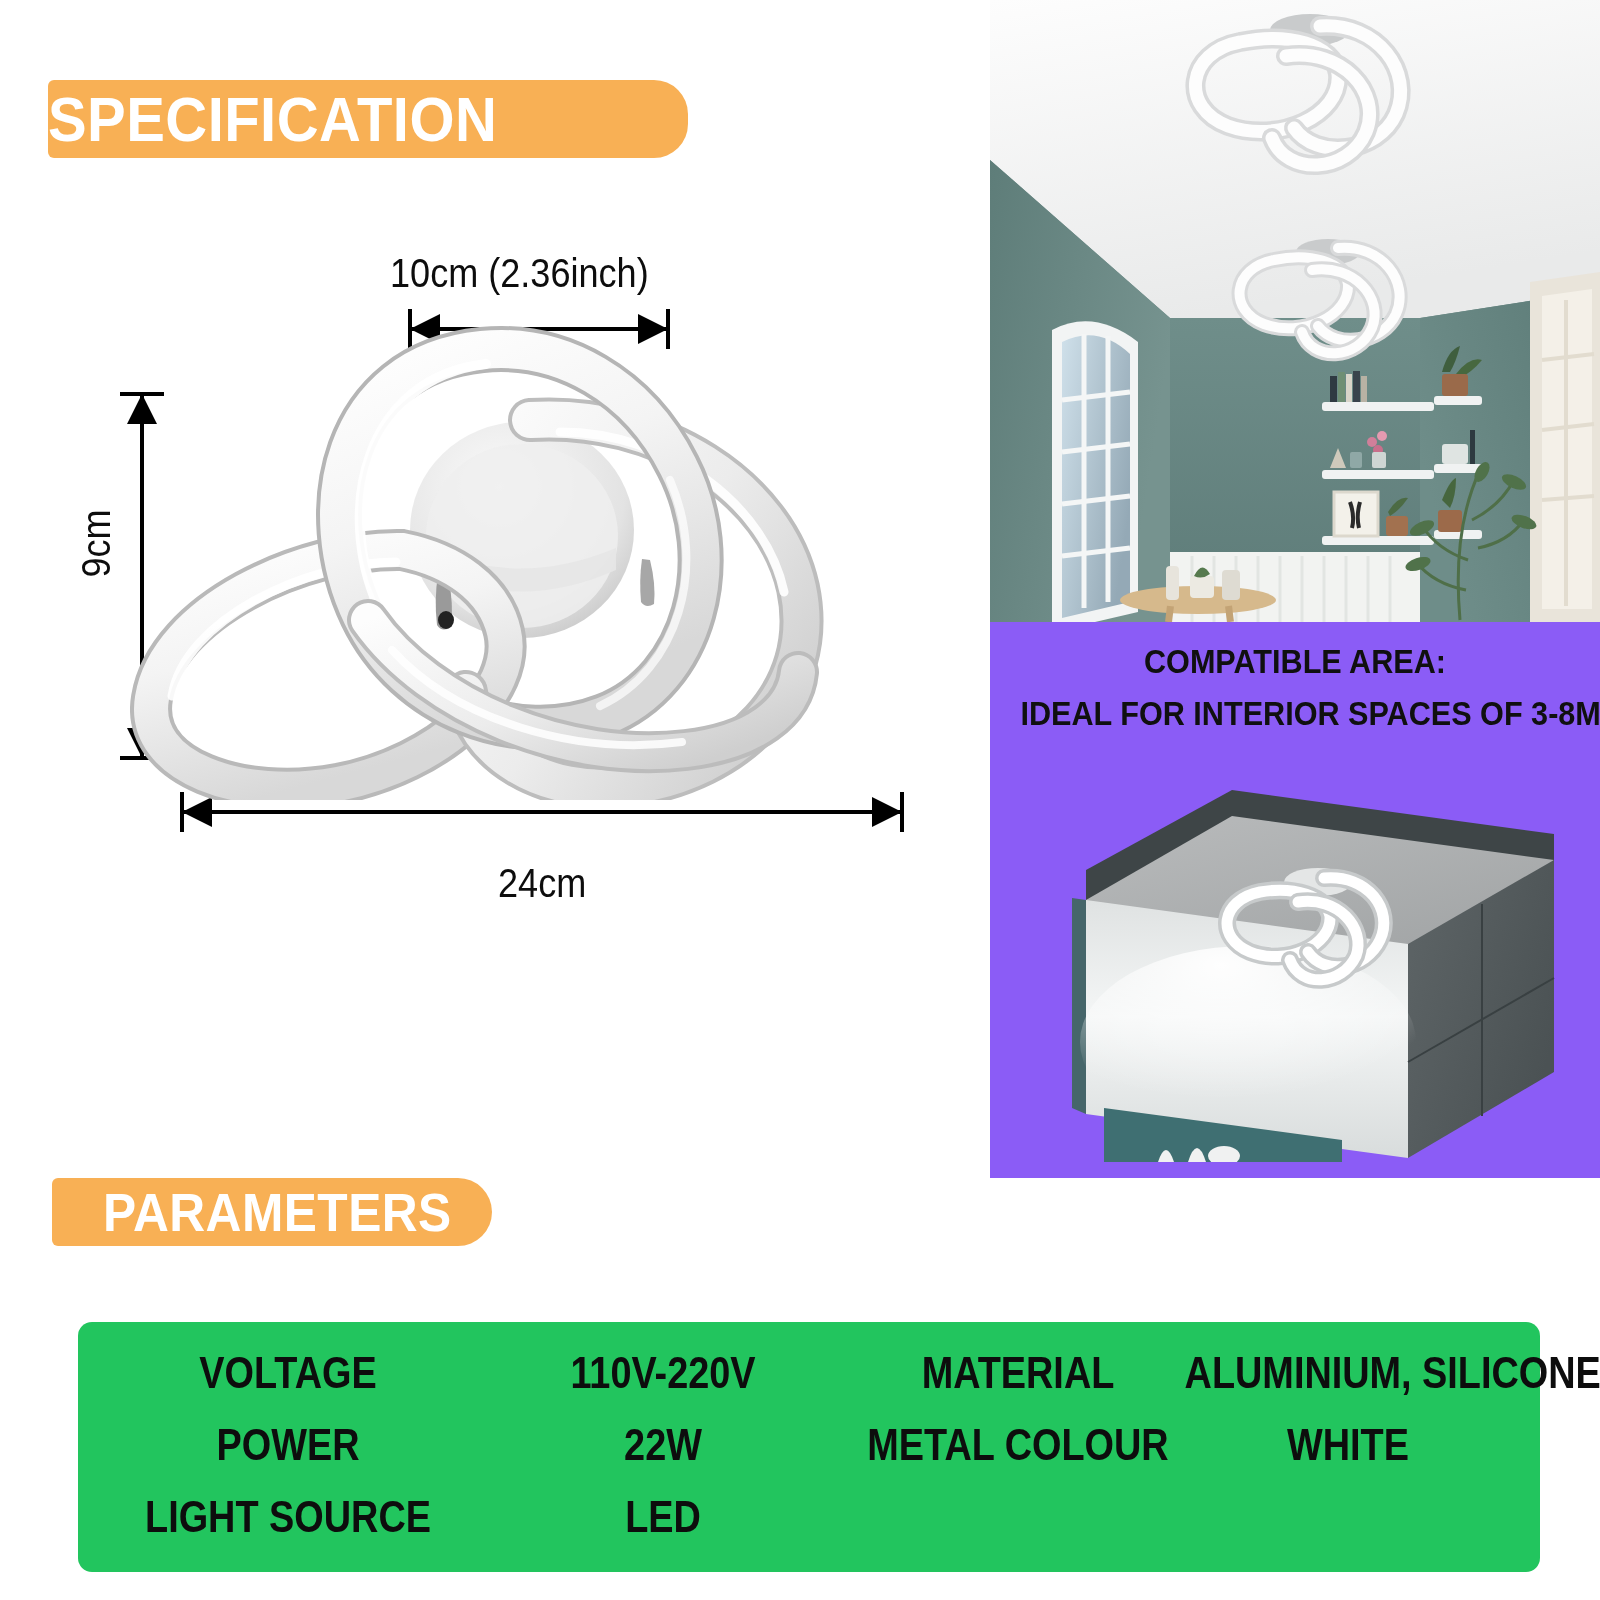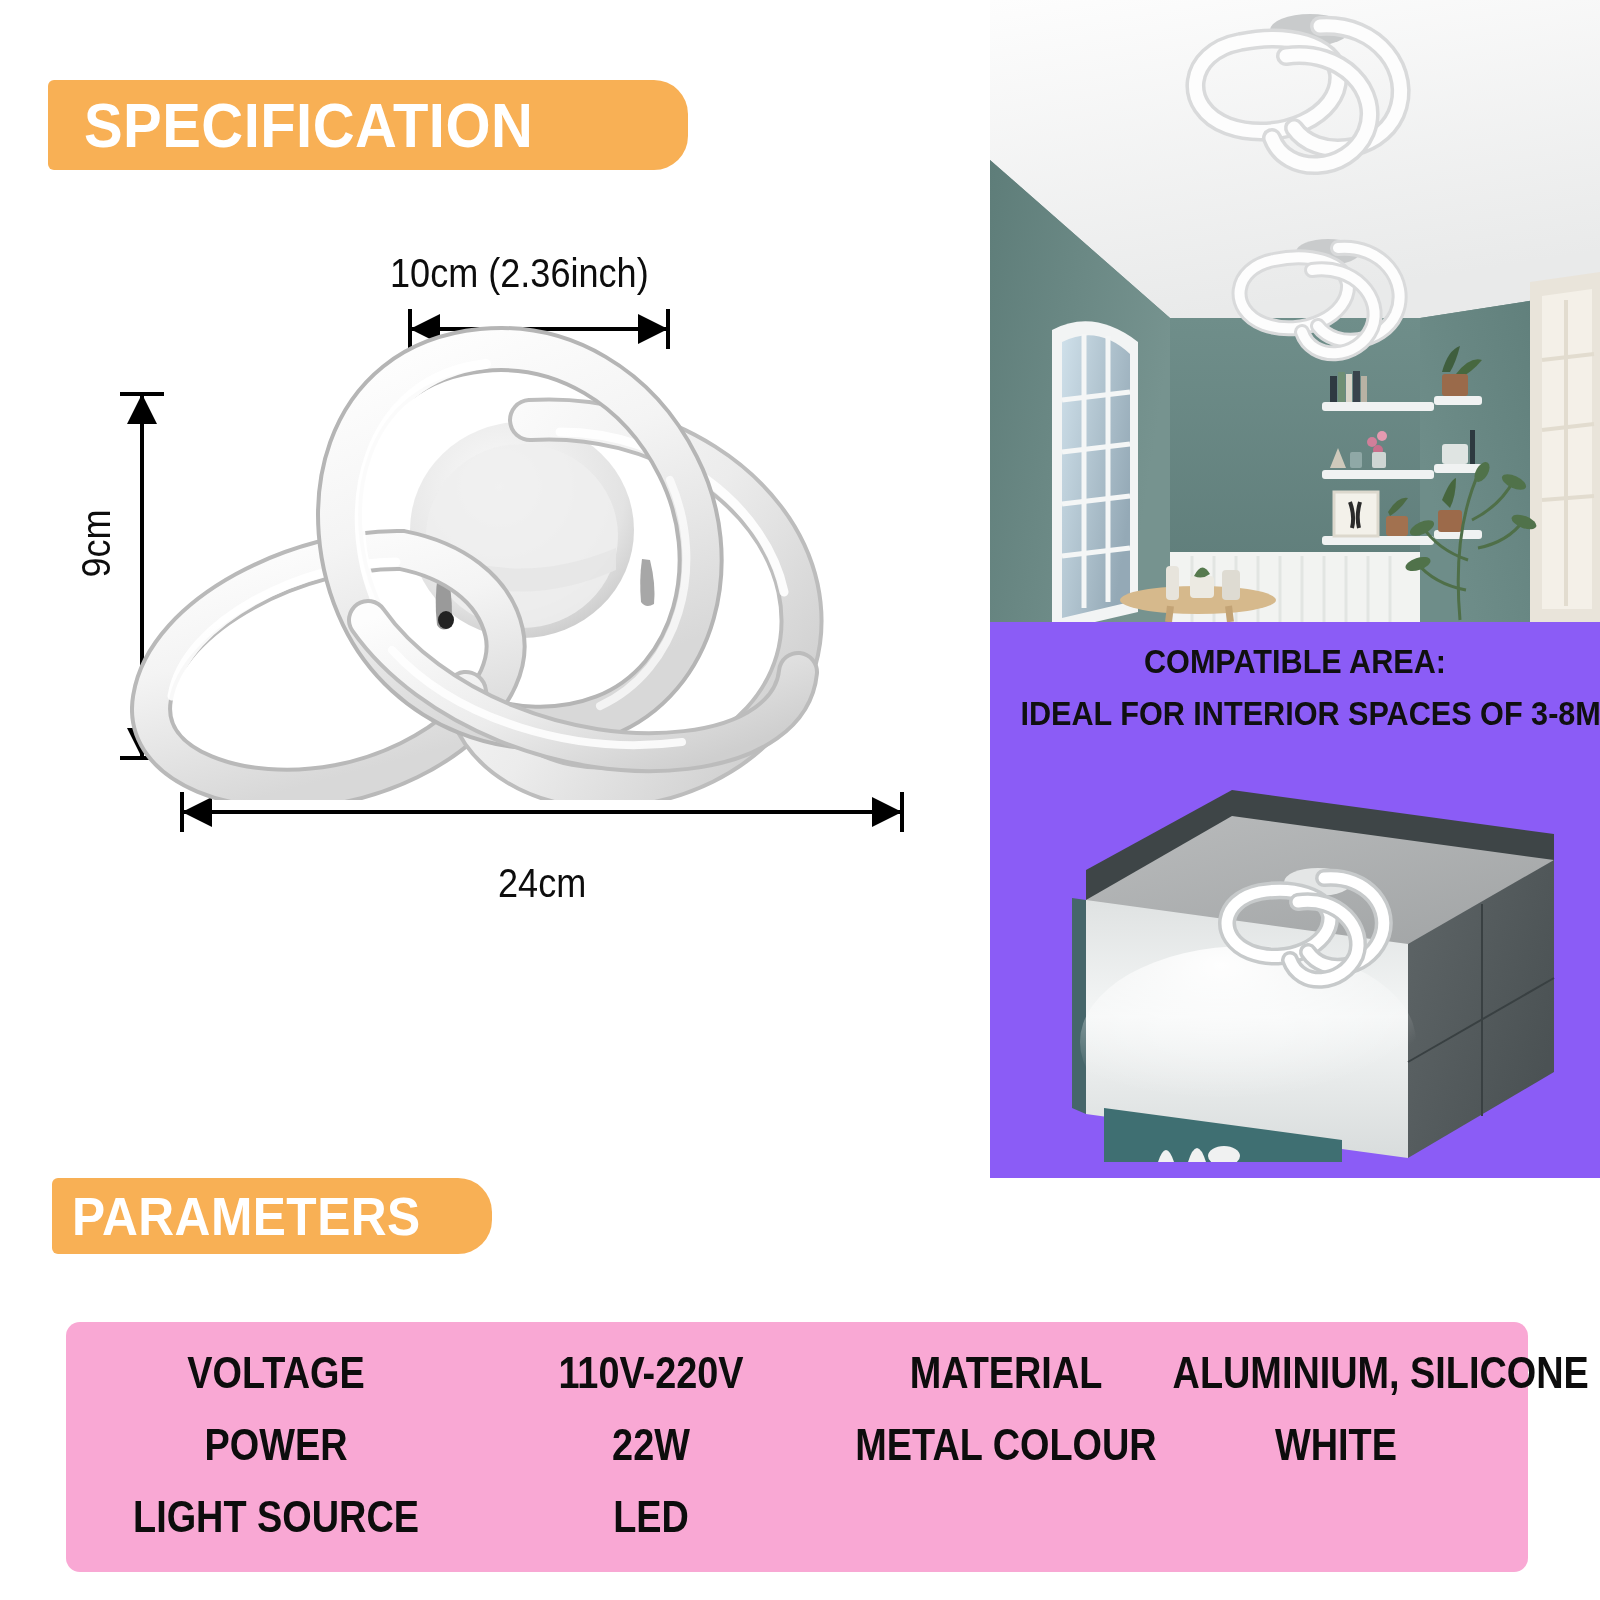--- a/index.html
+++ b/index.html
@@ -30,27 +30,26 @@
   }
   .banner-label {
     color: #ffffff;
     font-weight: 700;
     letter-spacing: 0.5px;
     transform: scaleX(0.92);
     transform-origin: left center;
     white-space: nowrap;
   }
   #banner-spec {
-    left: 48px; top: 80px; width: 640px; height: 90px;
-    padding-left: 36px;
+    left: 48px; top: 80px; width: 640px; height: 78px;
   }
   #banner-spec .banner-label { font-size: 63px; line-height: 63px; }
   #banner-params {
-    left: 52px; top: 1178px; width: 440px; height: 76px;
-    padding-left: 20px;
+    left: 52px; top: 1178px; width: 440px; height: 68px;
+    padding-left: 51px;
   }
   #banner-params .banner-label { font-size: 54px; line-height: 54px; }
 
   
   .dim-text {
     position: absolute;
     font-size: 41px;
     font-weight: 500;
     color: #0d0d0d;
     white-space: nowrap;
@@ -149,23 +148,23 @@
 
   #room-diagram {
     position: absolute;
     left: 22px; top: 150px;
     width: 566px; height: 390px;
   }
 
   
   #params-table {
     position: absolute;
-    left: 66px; top: 1322px;
+    left: 78px; top: 1322px;
     width: 1462px; height: 250px;
-    background: #f9a8d4;
+    background: #22c55e;
     border-radius: 14px;
   }
   .param-cell {
     position: absolute;
     font-weight: 700;
     color: #0d0d0d;
     white-space: nowrap;
     font-size: 44px;
     transform: scaleX(0.86);
   }

